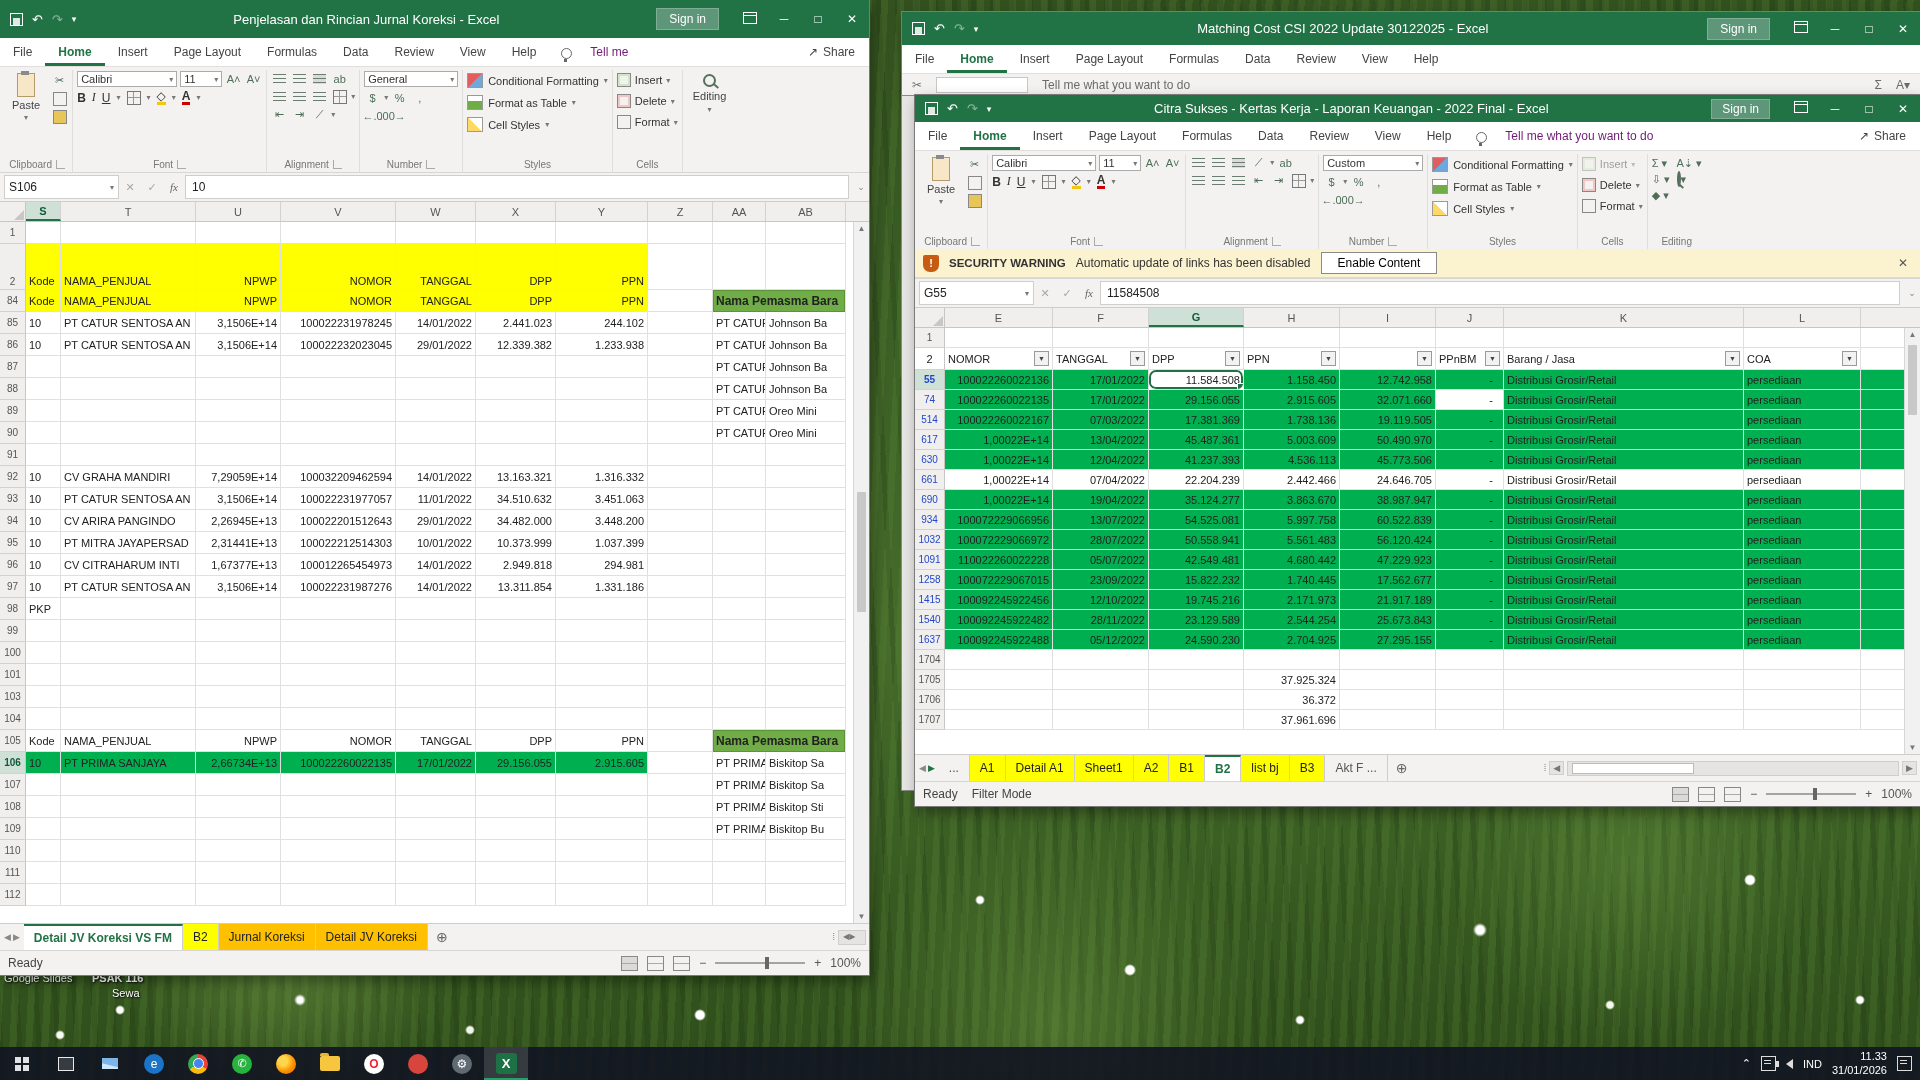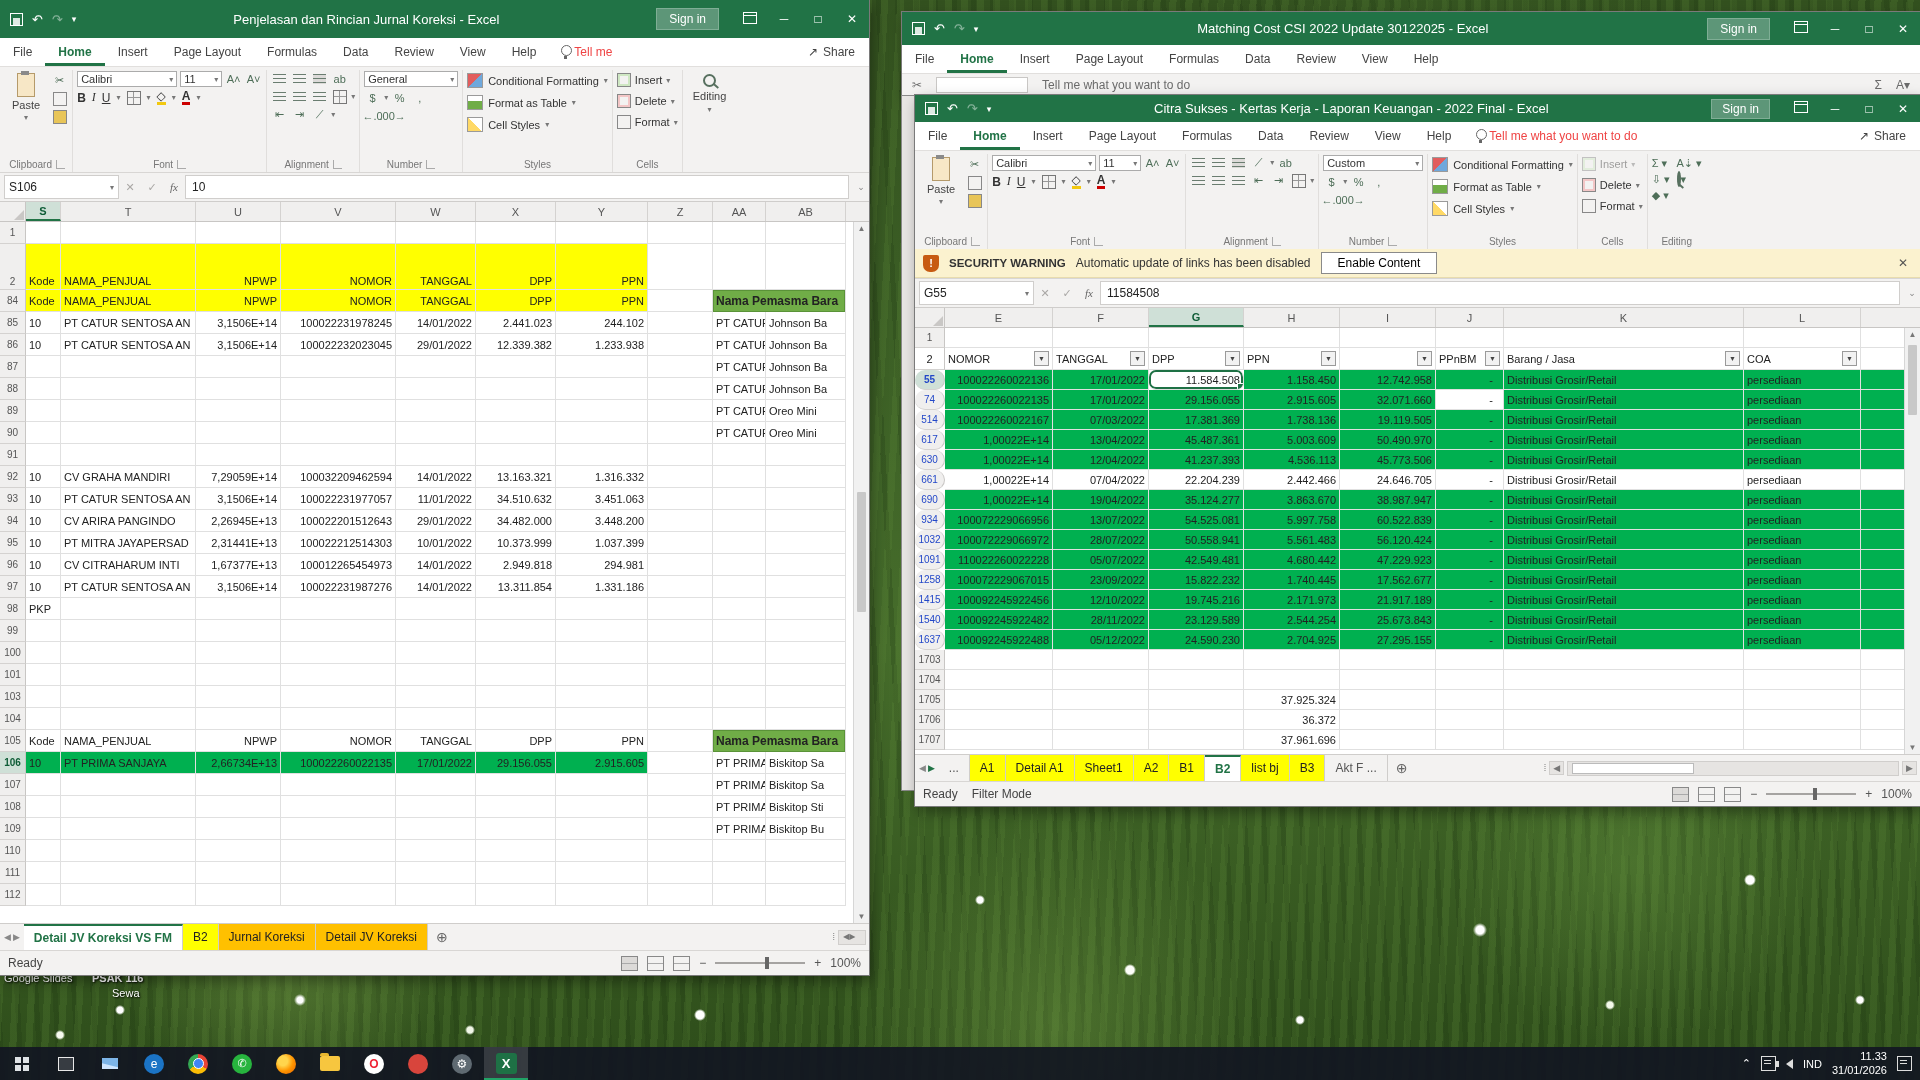--- a/index.html
+++ b/index.html
@@ -42,21 +42,21 @@
   .signin{background:#5d9678;border:1px solid #7fae95;color:#fff;font-size:12px;
           padding:3px 12px;margin-right:14px;cursor:pointer;}
   .cbtn{width:34px;text-align:center;font-size:12px;color:#fff;padding:4px 0;cursor:pointer;}
   .ribdisp{display:inline-block;width:12px;height:10px;border:1px solid #fff;position:relative;}
   .ribdisp:after{content:"";position:absolute;left:0;right:0;top:2px;height:1px;background:#fff;}
   
   .tabrow{background:#fff;display:flex;align-items:flex-end;height:28px;flex:none;
           border-bottom:1px solid #e1dfdd;font-size:12px;color:#444;}
   .rtab{padding:6px 13px 7px;white-space:nowrap;cursor:pointer;}
   .rtab.active{color:#217346;font-weight:bold;border-bottom:3px solid #217346;padding-bottom:4px;}
-  .tellme{display:flex;align-items:flex-start;gap:2px;padding:0 12px 7px;color:#ef4444;white-space:nowrap;}
+  .tellme{display:flex;align-items:flex-end;gap:18px;padding:0 12px 7px;color:#701a75;white-space:nowrap;}
   .bulb{width:9px;height:9px;border:1.5px solid #666;border-radius:50%;position:relative;}
   .bulb:after{content:"";position:absolute;left:2px;bottom:-4px;width:3px;height:3px;background:#666;}
   .sharebtn{margin-left:auto;display:flex;align-items:center;gap:5px;padding:0 14px 7px;color:#444;cursor:pointer;}
   
   .ribbon{background:#f3f2f1;display:flex;flex:none;padding:3px 2px 0 2px;}
   .rgroup{display:flex;flex-direction:column;border-right:1px solid #e0dedc;padding:1px 4px 0;}
   .rgbody{flex:1;display:flex;gap:5px;align-items:flex-start;}
   .rglabel{flex:none;text-align:center;font-size:10px;color:#777;padding:1px 0 2px;display:flex;align-items:center;justify-content:center;gap:4px;}
   .dlgico{width:8px;height:8px;border-left:1px solid #999;border-bottom:1px solid #999;position:relative;opacity:.8;}
   .pastebtn{display:flex;flex-direction:column;align-items:center;font-size:11px;color:#444;gap:2px;padding:2px 6px;cursor:pointer;}
@@ -132,21 +132,21 @@
   .merge:empty{display:none;}
   .selnrow .rnh{background:#cfe0d7;color:#0e5c36;font-weight:bold;}
   
   .R .rnh{width:30px;}
   .R .ce{width:108px;} .R .cf{width:96px;} .R .cg{width:95px;} .R .ch{width:96px;}
   .R .ci{width:96px;} .R .cj{width:68px;} .R .ck{width:240px;} .R .cl{width:117px;} .R .cm{width:43px;border-right:none;}
   .R .xr{height:20px;}
   .g .ce,.g .cf,.g .cg,.g .ch,.g .ci,.g .cj,.g .ck,.g .cl,.g .cm{background:#00b050;}
   .w .ce,.w .cf,.w .cg,.w .ch,.w .ci,.w .cj,.w .ck,.w .cl{background:#fff;}
   .jw .cj{background:#fff !important;}
-  .g .rnh,.w .rnh{color:#2247c8;border-radius:10px;}
+  .g .rnh,.w .rnh{color:#2247c8;}
   .selr .cg{background:#fff !important;box-shadow:inset 0 0 0 2px #1e7145;position:relative;border-radius:7px;}
   .selr .cg:after{content:"";position:absolute;right:-1px;bottom:-1px;width:5px;height:5px;background:#1e7145;border:1px solid #fff;}
   .hdrrow{display:flex;height:22px;}
   .hdrrow .c{background:#fff;font-size:11px;color:#222;}
   .hcell{display:flex;align-items:center;gap:2px;justify-content:space-between;}
   .filter{flex:none;width:13px;height:13px;background:#f2f2f2;border:1px solid #9a9a9a;
           display:flex;align-items:center;justify-content:center;font-size:7px;color:#444;cursor:pointer;}
   .r1{height:18px;}
   
   .secbar{flex:none;height:28px;background:#fbf2cf;border-bottom:1px solid #e8dcae;display:flex;
@@ -1529,32 +1529,20 @@
               <div class="c cf num">05/12/2022</div>
               <div class="c cg num">24.590.230</div>
               <div class="c ch num">2.704.925</div>
               <div class="c ci num">27.295.155</div>
               <div class="c cj num" style="padding-right:10px;">-</div>
               <div class="c ck">Distribusi Grosir/Retail</div>
               <div class="c cl">persediaan</div>
               <div class="c cm"></div>
             </div>
 
-            <div class="xr">
-              <div class="c rnh">1703</div>
-              <div class="c ce num"></div>
-              <div class="c cf num"></div>
-              <div class="c cg num"></div>
-              <div class="c ch num"></div>
-              <div class="c ci num"></div>
-              <div class="c cj num" style="padding-right:10px;"></div>
-              <div class="c ck"></div>
-              <div class="c cl"></div>
-              <div class="c cm"></div>
-            </div>
 
             <div class="xr">
               <div class="c rnh">1704</div>
               <div class="c ce num"></div>
               <div class="c cf num"></div>
               <div class="c cg num"></div>
               <div class="c ch num"></div>
               <div class="c ci num"></div>
               <div class="c cj num" style="padding-right:10px;"></div>
               <div class="c ck"></div>

